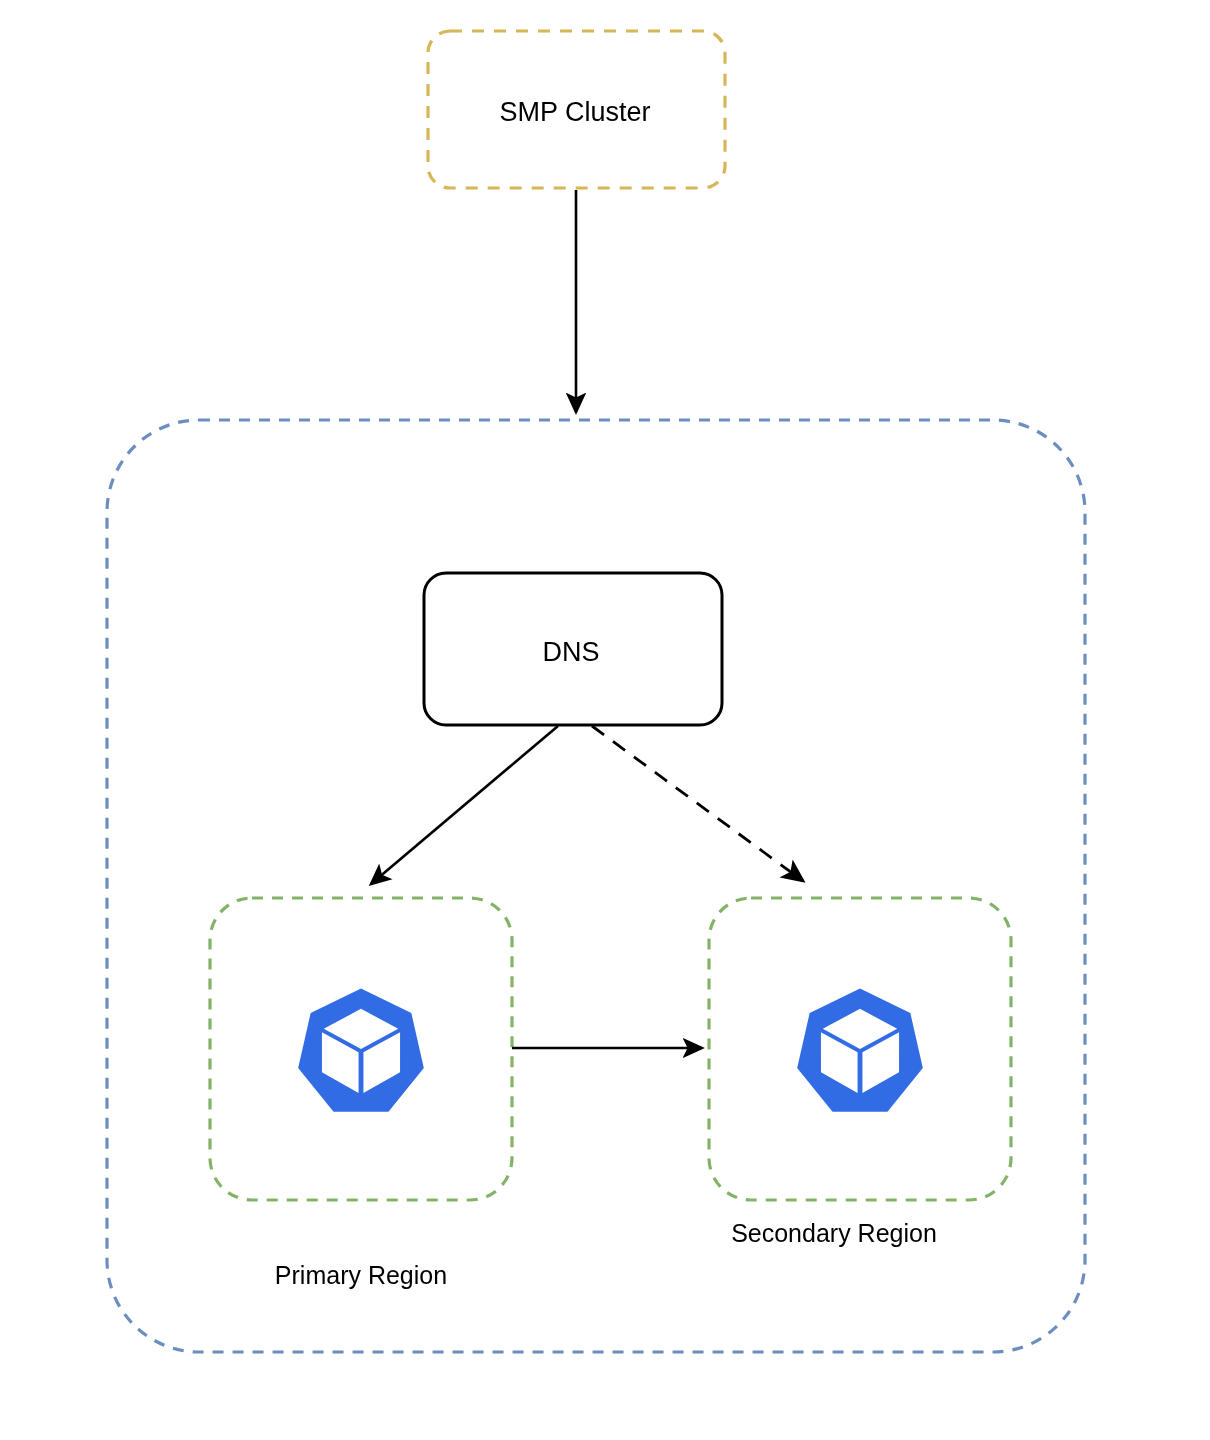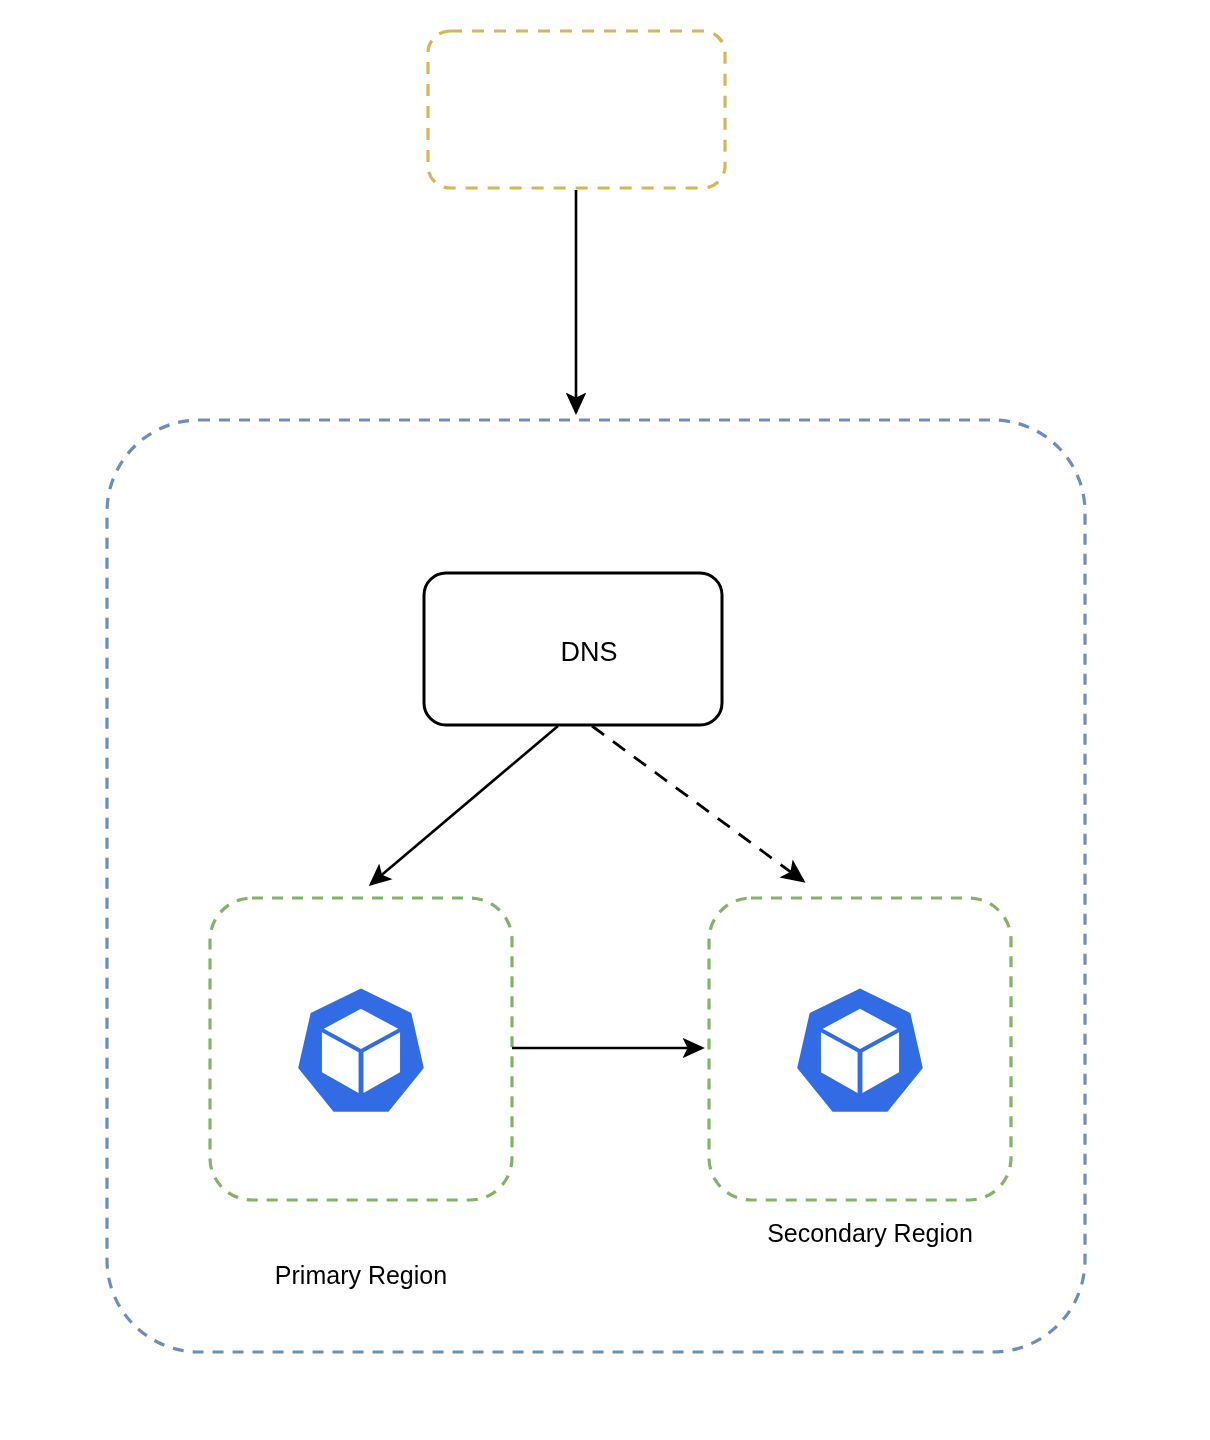--- a/index.html
+++ b/index.html
@@ -41,31 +41,30 @@
     width: 290px;
     font-size: 27px;
     line-height: 32px;
   }
   #dns-label {
     left: 426px;
     top: 636px;
     width: 290px;
     font-size: 27px;
     line-height: 32px;
-    padding-left: 18px;
   }
   #primary-region-label {
     left: 211px;
     top: 1260px;
     width: 300px;
     font-size: 25px;
     line-height: 30px;
   }
   #secondary-region-label {
-    left: 720px;
+    left: 684px;
     top: 1218px;
     width: 300px;
     font-size: 25px;
     line-height: 30px;
   }
 </style>
 </head>
 <body>
 
 <div id="diagram-root">
@@ -108,20 +107,21 @@
     <g transform="translate(860,1049) scale(3.05)">
       <path fill="#326ce5" d="M0,-19.8 L16.5,-11.8 L20.6,6.2 L9.0,20.6 L-9.0,20.6 L-20.6,6.2 L-16.5,-11.8 Z"></path>
       <g fill="#ffffff">
         <polygon points="0,-13.2 12.2,-6.6 0,0 -12.2,-6.6"></polygon>
         <polygon points="-12.8,-5.5 -0.8,1.1 -0.8,14.4 -12.8,7.6"></polygon>
         <polygon points="0.8,1.1 12.8,-5.5 12.8,7.6 0.8,14.4"></polygon>
       </g>
     </g>
   </svg>
 
+  <div class="node-label" id="smp-cluster-label">SMP Cluster</div>
 
   <div class="node-label" id="dns-label">DNS</div>
 
   <div class="node-label" id="primary-region-label">Primary Region</div>
 
   <div class="node-label" id="secondary-region-label">Secondary Region</div>
 
 </div>
 
 </body></html>

